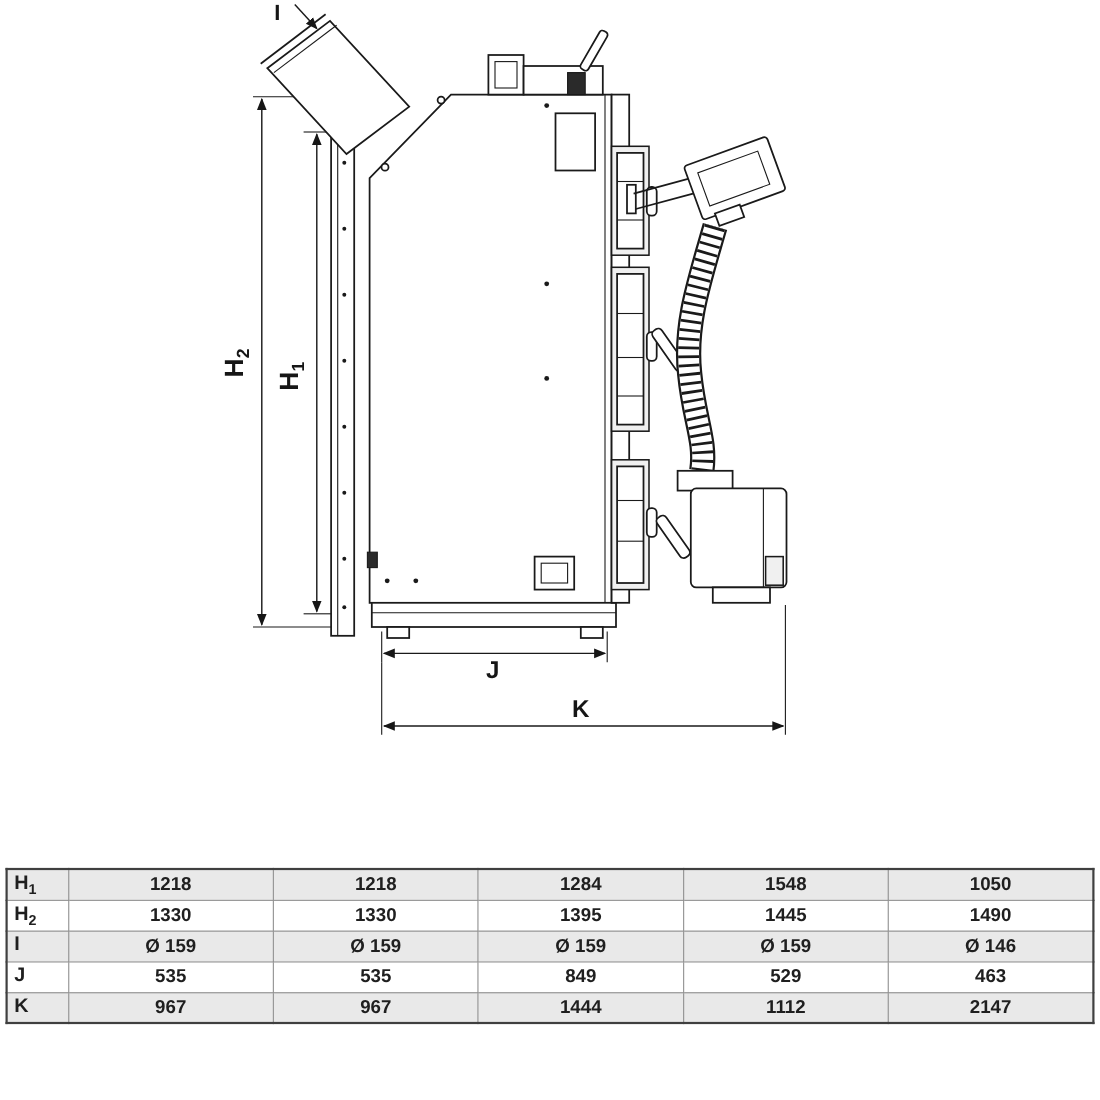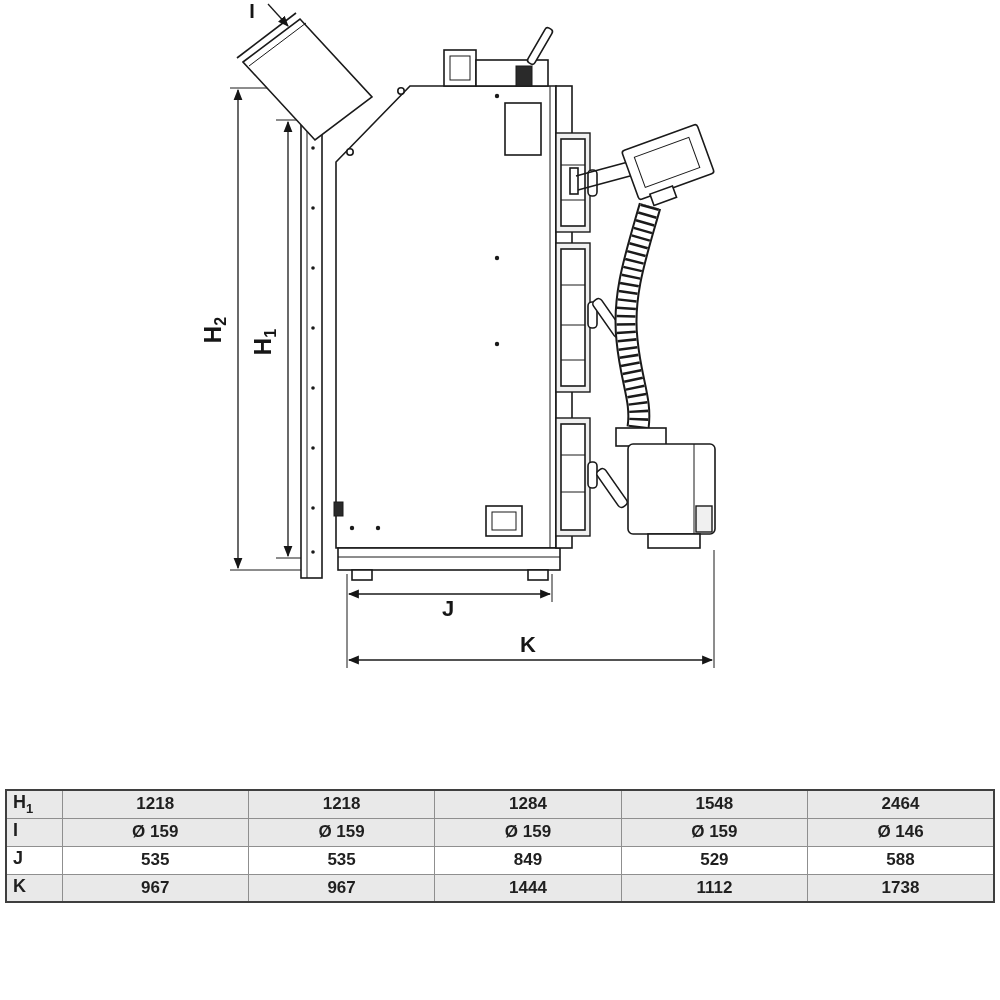--- a/index.html
+++ b/index.html
@@ -181,42 +181,50 @@
       <col class="label-col">
       <col span="5">
     </colgroup>
     <tbody>
       <tr class="shade">
         <th><span>H</span><sub>1</sub></th>
         <td>1218</td>
         <td>1218</td>
         <td>1284</td>
         <td>1548</td>
-        <td>2464</td>
+        <td>1050</td>
+      </tr>
+      <tr>
+        <th><span>H</span><sub>2</sub></th>
+        <td>1330</td>
+        <td>1330</td>
+        <td>1395</td>
+        <td>1445</td>
+        <td>1490</td>
       </tr>
       <tr class="shade">
         <th><span>I</span><sub></sub></th>
         <td>Ø 159</td>
         <td>Ø 159</td>
         <td>Ø 159</td>
         <td>Ø 159</td>
         <td>Ø 146</td>
       </tr>
       <tr>
         <th><span>J</span><sub></sub></th>
         <td>535</td>
         <td>535</td>
         <td>849</td>
         <td>529</td>
-        <td>588</td>
+        <td>463</td>
       </tr>
       <tr class="shade">
         <th><span>K</span><sub></sub></th>
         <td>967</td>
         <td>967</td>
         <td>1444</td>
         <td>1112</td>
-        <td>1738</td>
+        <td>2147</td>
       </tr>
     </tbody>
   </table>
 
 </div>
 
 </body></html>

